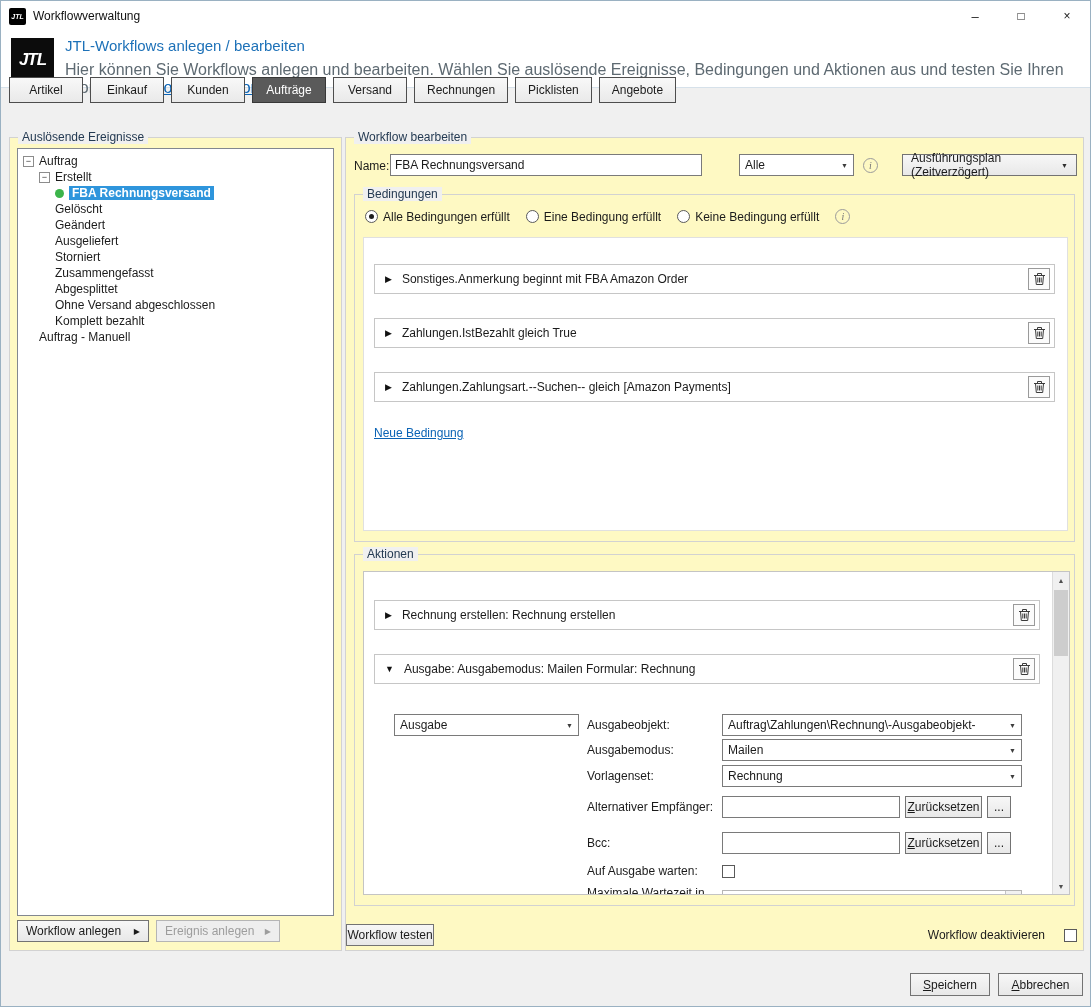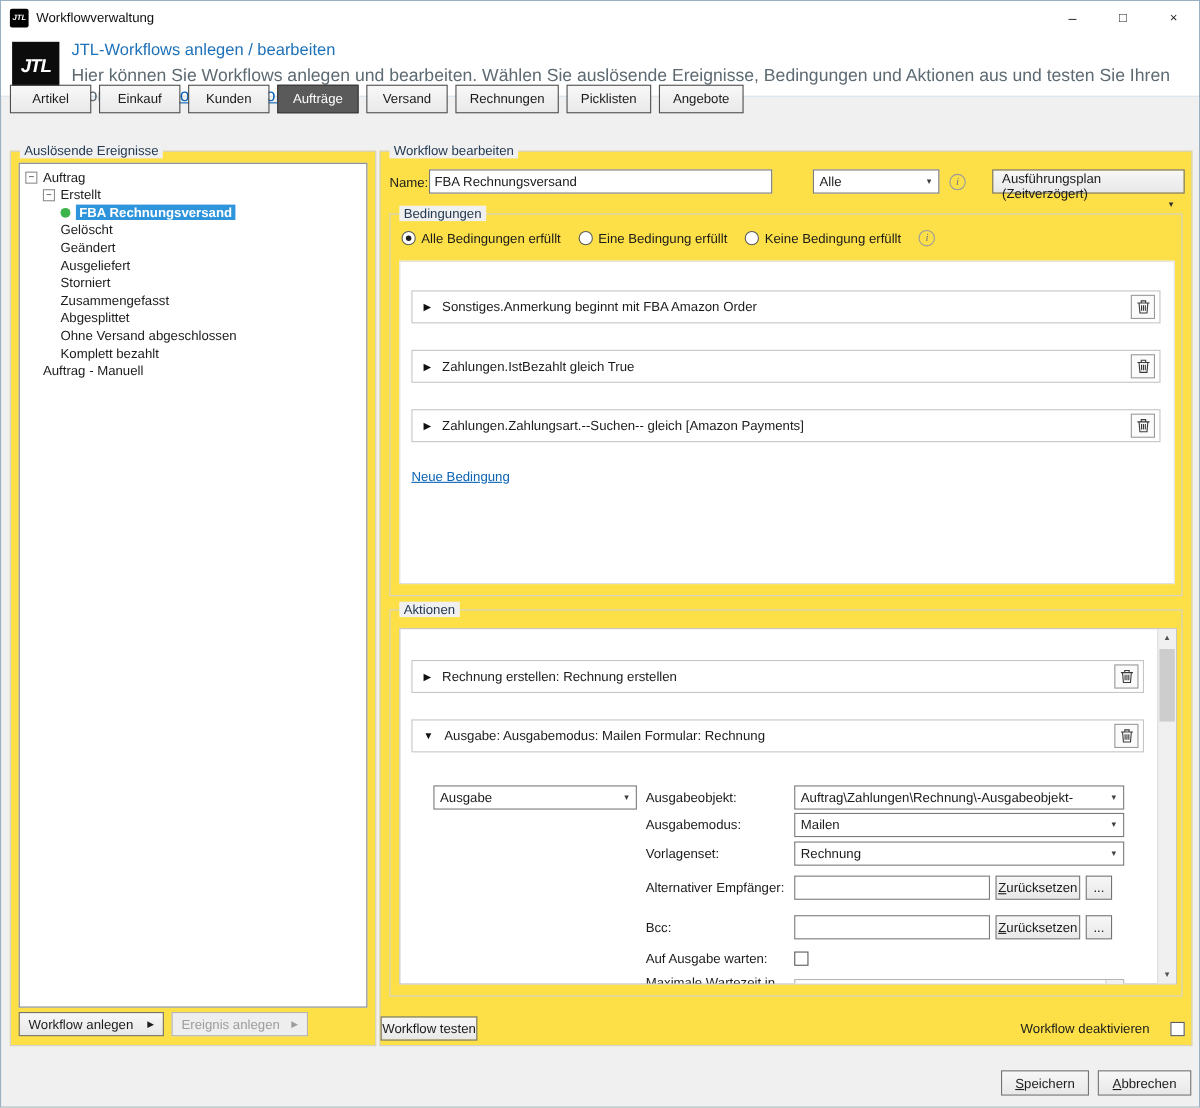--- a/index.html
+++ b/index.html
@@ -22,21 +22,21 @@
   .header-title { position:absolute; left:64px; top:6px; font-size:15px; color:var(--title_blue,#1d71b8); }
   .header-sub { position:absolute; left:64px; top:30px; font-size:16px; color:#5e6a72; }
   .doclink { color:var(--link,#0a63b5); text-decoration:underline; cursor:pointer; }
 
   
   .tabs { position:absolute; top:76px; left:8px; display:flex; gap:7px; }
   .tab { min-width:74px; height:26px; padding:0 12px; display:flex; align-items:center; justify-content:center; background:linear-gradient(#f8f8f8,#e9e9e9); border:1px solid #4d4d4d; cursor:pointer; }
   .tab.active { background:var(--tab_active,#5a5a5a); color:#fff; border-color:#383838; }
 
   
-  .groupbox { position:absolute; border:1px solid #d2d2d2; background:#fde047; }
+  .groupbox { position:absolute; border:1px solid #d2d2d2; background:#fef9c3; }
   .gb-title { position:absolute; top:-8px; left:8px; padding:0 4px; background:#f0f0f0; color:#243a52; font-size:12px; white-space:nowrap; }
 
   #events-group  { left:8px;   top:136px; width:333px; height:814px; }
   #editor-group  { left:344px; top:136px; width:739px; height:814px; }
 
   
   .treebox { position:absolute; left:7px; top:10px; width:317px; height:768px; background:#fff; border:1px solid #828790; padding-top:4px; overflow:hidden; }
   .trow { height:16px; display:flex; align-items:center; cursor:default; white-space:nowrap; }
   .trow.lvl0 { padding-left:5px; }
   .trow.lvl1 { padding-left:21px; }
@@ -59,21 +59,21 @@
   
   .flabel { position:absolute; font-size:12px; color:#1b1b1b; }
   #name-label { left:8px; top:21px; }
   .tinput { border:1px solid #7a7a7a; background:#fff; height:22px; padding:0 4px; font-family:"Liberation Sans",sans-serif; font-size:12px; color:#1b1b1b; }
   #name-input { position:absolute; left:44px; top:16px; width:312px; }
   .combo { height:22px; background:#fff; border:1px solid #7a7a7a; display:flex; align-items:center; padding-left:5px; cursor:pointer; overflow:hidden; white-space:nowrap; }
   .combo-arrow { margin-left:auto; width:17px; align-self:stretch; font-size:7px; color:#3d3d3d; display:flex; align-items:center; justify-content:center; flex:none; }
   #scope-combo { position:absolute; left:393px; top:16px; width:115px; }
   .info { width:15px; height:15px; border:1px solid #9b9b9b; border-radius:50%; color:#767676; font-size:10px; font-style:italic; font-family:"Liberation Serif",serif; display:flex; align-items:center; justify-content:center; cursor:pointer; flex:none; }
   #name-info { position:absolute; left:517px; top:20px; }
-  #plan-btn { position:absolute; left:556px; top:16px; width:175px; height:22px; justify-content:flex-start; padding:0 8px;flex-direction:column; }
+  #plan-btn { position:absolute; left:556px; top:16px; width:175px; height:22px; justify-content:flex-start; padding:0 8px; }
   .dd-arrow { margin-left:auto; font-size:7px; color:#2e2e2e; }
 
   
   #cond-group { left:8px; top:56px; width:721px; height:348px; }
   .radio-row { position:absolute; left:10px; top:14px; display:flex; align-items:center; gap:16px; }
   .radio { display:flex; align-items:center; gap:5px; cursor:pointer; }
   .rdot { width:13px; height:13px; border:1px solid #5a5a5a; border-radius:50%; background:#fff; position:relative; flex:none; }
   .rdot.checked::after { content:""; position:absolute; inset:3px; border-radius:50%; background:#1e1e1e; }
   .white-area { position:absolute; background:#fff; border:1px solid #e0e0e0; }
   #cond-area { left:8px; top:42px; width:705px; height:294px; padding:26px 12px 0 10px; }

